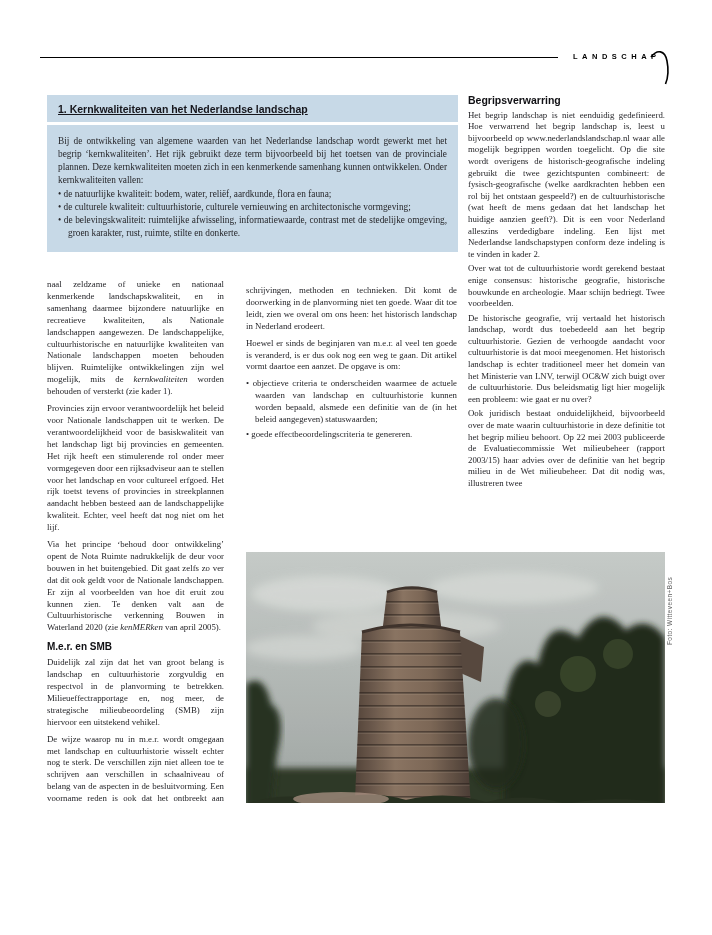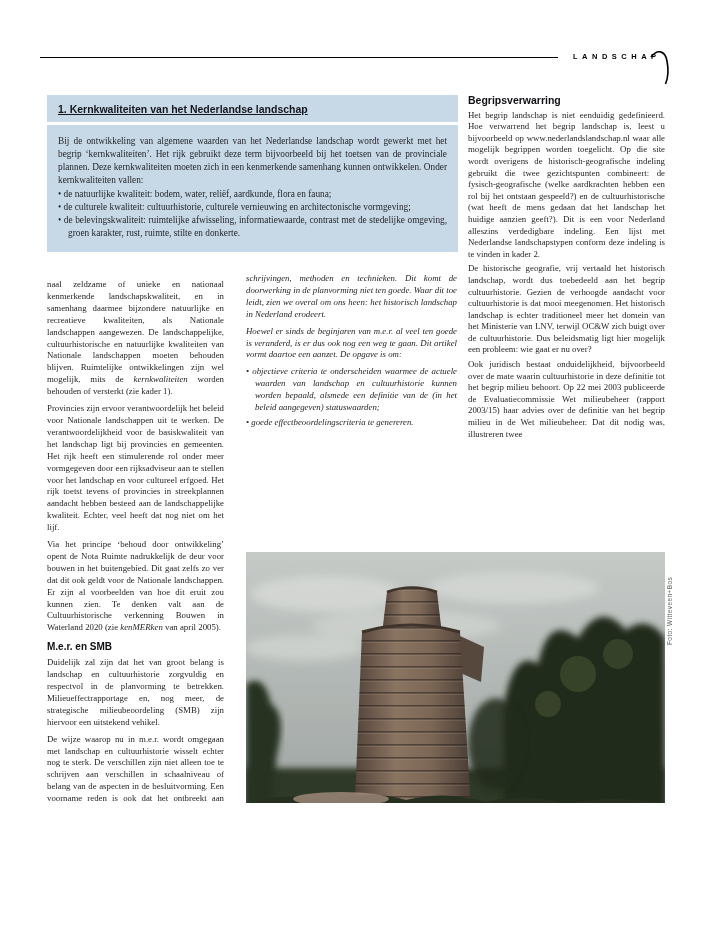--- a/index.html
+++ b/index.html
@@ -16,21 +16,21 @@
         font-size:10.5px;color:#16161c;padding:8px 11px 7px 11px;text-decoration:underline;}
   .kader-body{margin-top:3px;background:#c7d9e7;padding:10px 11px 12px 11px;
         font-size:9.3px;line-height:13px;text-align:justify;color:#26262a;}
   .kader-intro{margin:0 0 1px 0;}
   .kbullet{padding-left:10px;text-indent:-10px;}
   .kbullet::before{content:"\2022\00a0";}
   
   .col{position:absolute;text-align:justify;font-size:8.8px;line-height:11.9px;}
   .col p{margin:0 0 5px 0;}
   .col1{left:47px;top:279px;width:177px;}
-  .col2{left:246px;top:273px;width:211px;font-style:italic;}
+  .col2{left:246px;top:285px;width:211px;}
   .sidebar{left:468px;top:95px;width:197px;line-height:11.6px;}
   .sidebar p{margin:0 0 3px 0;}
   .col-heading{font-family:"Liberation Sans",sans-serif;font-weight:bold;font-size:10px;
         color:#101014;margin:7px 0 4px 0;text-align:left;}
   .sidebar .col-heading{margin:0 0 3px 0;font-size:10.5px;}
   .bullet{padding-left:9px;text-indent:-9px;margin:0 0 3px 0;}
   .bullet::before{content:"\2022\00a0";}
   em{font-style:italic;}
   
   .photo{position:absolute;left:246px;top:552px;width:419px;height:283px;display:block;}
@@ -80,20 +80,21 @@
   <div class="col col2">
     <p><span>schrijvingen, methoden en technieken. Dit komt de doorwerking in de planvorming niet ten goede. Waar dit toe leidt, zien we overal om ons heen: het historisch landschap in Nederland erodeert.</span></p>
     <p><span>Hoewel er sinds de beginjaren van m.e.r. al veel ten goede is veranderd, is er dus ook nog een weg te gaan. Dit artikel vormt daartoe een aanzet. De opgave is om:</span></p>
     <div class="bullet">objectieve criteria te onderscheiden waarmee de actuele waarden van landschap en cultuurhistorie kunnen worden bepaald, alsmede een definitie van de (in het beleid aangegeven) statuswaarden;</div>
     <div class="bullet">goede effectbeoordelingscriteria te genereren.</div>
   </div>
 
   <div class="col sidebar">
     <h3 class="col-heading">Begripsverwarring</h3>
     <p><span>Het begrip landschap is niet eenduidig gedefinieerd. Hoe verwarrend het begrip landschap is, leest u bijvoorbeeld op www.nederlandslandschap.nl waar alle mogelijk begrippen worden toegelicht. Op die site wordt overigens de historisch-geografische indeling gebruikt die twee gezichtspunten combineert: de fysisch-geografische (welke aardkrachten hebben een rol bij het ontstaan gespeeld?) en de cultuurhistorische (wat heeft de mens gedaan dat het landschap het huidige aanzien geeft?). Dit is een voor Nederland alleszins verdedigbare indeling. Een lijst met Nederlandse landschapstypen conform deze indeling is te vinden in kader 2.</span></p>
+    <p><span>Over wat tot de cultuurhistorie wordt gerekend bestaat enige consensus: historische geografie, historische bouwkunde en archeologie. Maar schijn bedriegt. Twee voorbeelden.</span></p>
     <p><span>De historische geografie, vrij vertaald het historisch landschap, wordt dus toebedeeld aan het begrip cultuurhistorie. Gezien de verhoogde aandacht voor cultuurhistorie is dat mooi meegenomen. Het historisch landschap is echter traditioneel meer het domein van het Ministerie van LNV, terwijl OC&amp;W zich buigt over de cultuurhistorie. Dus beleidsmatig ligt hier mogelijk een probleem: wie gaat er nu over?</span></p>
     <p><span>Ook juridisch bestaat onduidelijkheid, bijvoorbeeld over de mate waarin cultuurhistorie in deze definitie tot het begrip milieu behoort. Op 22 mei 2003 publiceerde de Evaluatiecommissie Wet milieubeheer (rapport 2003/15) haar advies over de definitie van het begrip milieu in de Wet milieubeheer. Dat dit nodig was, illustreren twee</span></p>
   </div>
 
   <svg class="photo" viewBox="0 0 419 283" preserveAspectRatio="none">
     <defs>
       <linearGradient id="skyg" x1="0" y1="0" x2="0" y2="1">
         <stop offset="0" stop-color="#c9cecb"></stop>
         <stop offset="0.6" stop-color="#aeb4b1"></stop>
         <stop offset="1" stop-color="#9aa09d"></stop>

